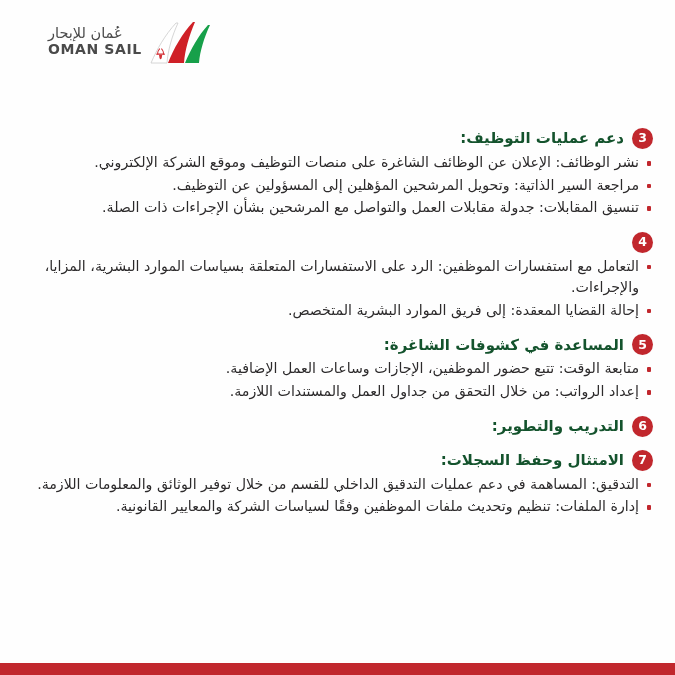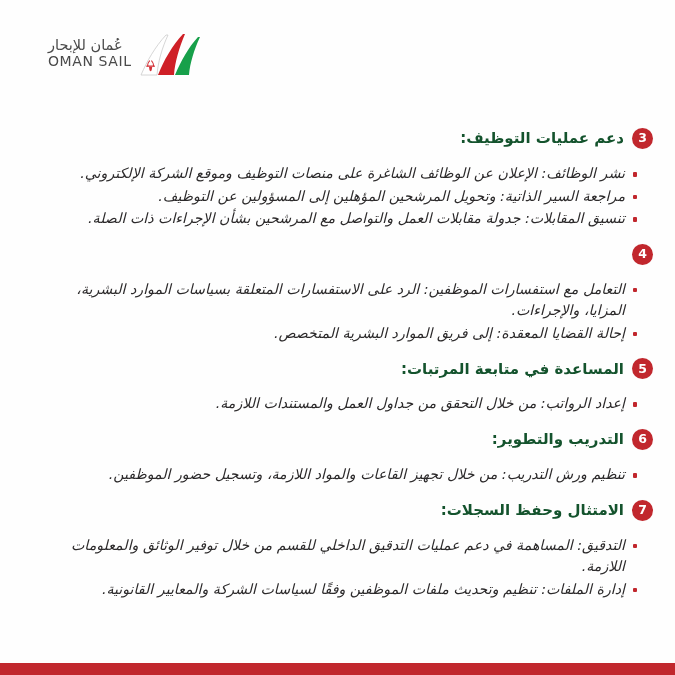--- a/index.html
+++ b/index.html
@@ -17,21 +17,21 @@
 
   .page {
     position: absolute;
     inset: 0;
     background: #fefefe;
   }
 
   
   .header {
     position: absolute;
-    top: 28px;
+    top: 16px;
     left: 48px;
     width: 200px;
     height: 52px;
     display: flex;
     flex-direction: row-reverse;
     align-items: center;
     justify-content: flex-end;
     gap: 6px;
     direction: ltr;
   }
@@ -58,20 +58,21 @@
     letter-spacing: 0px;
     margin-bottom: 2px;
     white-space: nowrap;
   }
   .logo-en {
     font-size: 14px;
     color: #4a4a4a;
     letter-spacing: 0.6px;
     font-variant: small-caps;
     white-space: nowrap;
+    font-weight: bold;
   }
 
   
   .content {
     position: absolute;
     top: 128px;
     right: 22px;
     left: 22px;
     direction: rtl;
     text-align: right;
@@ -107,23 +108,22 @@
   .sec-title {
     font-size: 15px;
     font-weight: bold;
     color: #14532d;
     line-height: 1.25;
     white-space: nowrap;
   }
 
   ul.items {
     list-style: none;
-    margin: 14px;
+    margin: 0;
     padding: 0;
-    font-style: italic;
   }
   ul.items li {
     position: relative;
     font-size: 14.2px;
     color: #2c2a2b;
     line-height: 1.52;
     padding-right: 14px;
     margin-bottom: 1px;
     text-align: right;
   }
@@ -193,34 +193,34 @@
       </div>
       <ul class="items">
         <li>التعامل مع استفسارات الموظفين: الرد على الاستفسارات المتعلقة بسياسات الموارد البشرية، المزايا، والإجراءات.</li>
         <li>إحالة القضايا المعقدة: إلى فريق الموارد البشرية المتخصص.</li>
       </ul>
     </div>
 
     <div class="section">
       <div class="sec-head">
         <div class="badge">5</div>
-        <div class="sec-title">المساعدة في متابعة المرتبات:</div>
-      </div>
-      <ul class="items">
+        <div class="sec-title">المساعدة في كشوفات الشاغرة:</div>
+      </div>
+      <ul class="items">
+        <li>متابعة الوقت: تتبع حضور الموظفين، الإجازات وساعات العمل الإضافية.</li>
         <li>إعداد الرواتب: من خلال التحقق من جداول العمل والمستندات اللازمة.</li>
       </ul>
     </div>
 
     <div class="section">
       <div class="sec-head">
         <div class="badge">6</div>
         <div class="sec-title">التدريب والتطوير:</div>
       </div>
       <ul class="items">
-        <li>تنظيم ورش التدريب: من خلال تجهيز القاعات والمواد اللازمة، وتسجيل حضور الموظفين.</li>
       </ul>
     </div>
 
     <div class="section">
       <div class="sec-head">
         <div class="badge">7</div>
         <div class="sec-title">الامتثال وحفظ السجلات:</div>
       </div>
       <ul class="items">
         <li>التدقيق: المساهمة في دعم عمليات التدقيق الداخلي للقسم من خلال توفير الوثائق والمعلومات اللازمة.</li>

